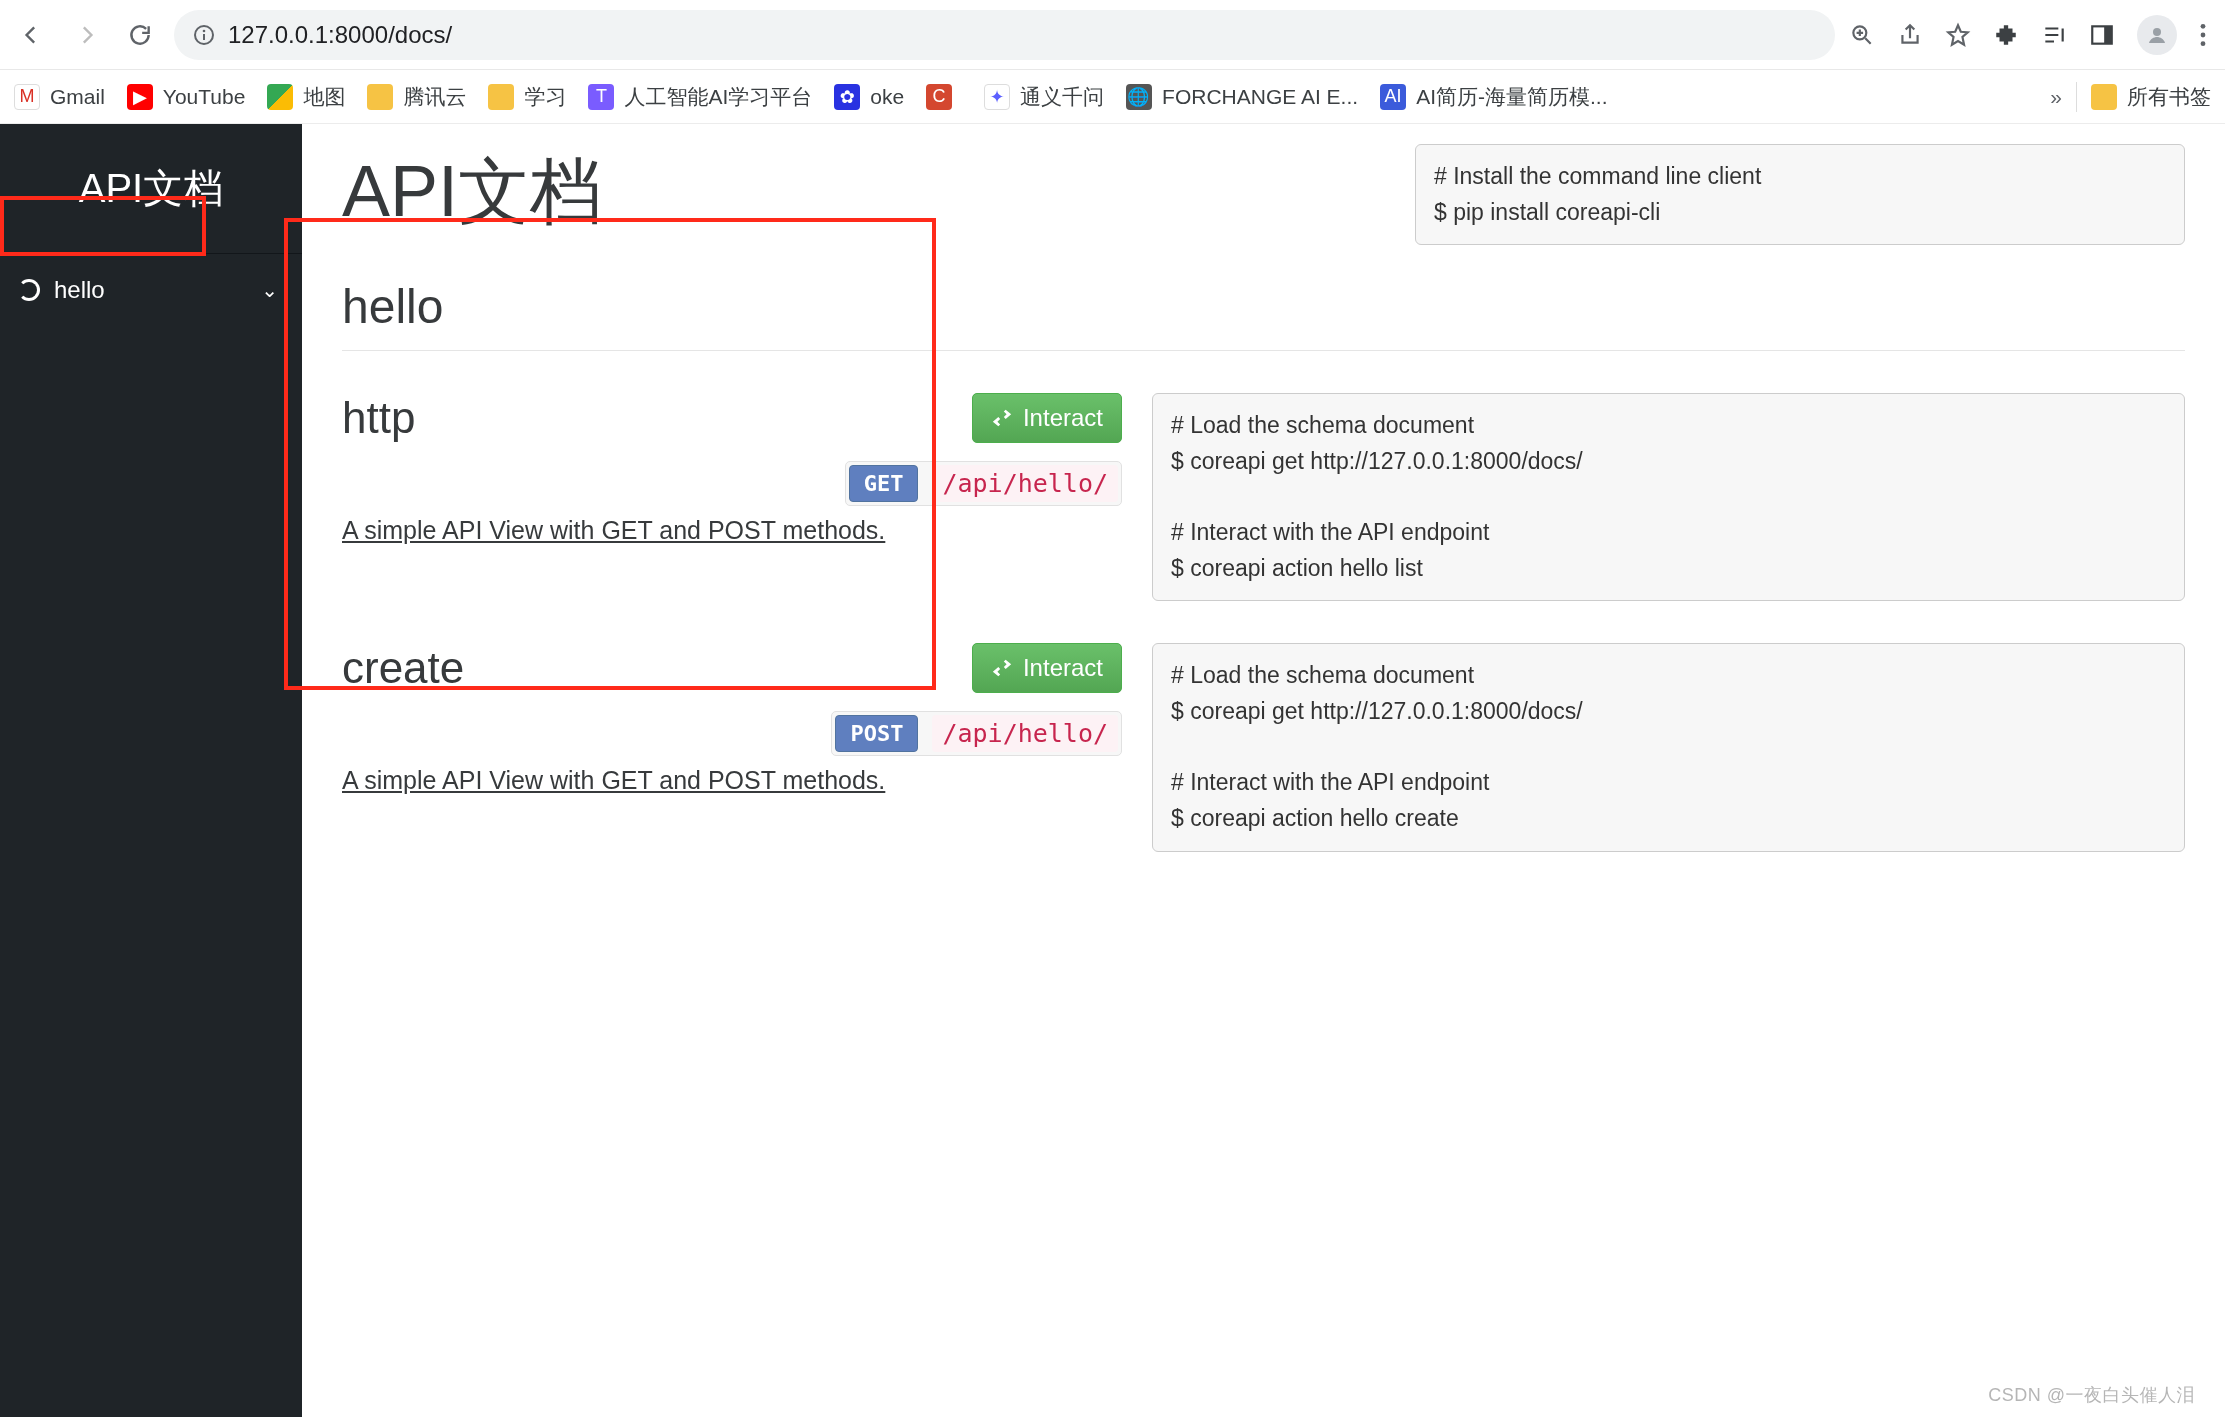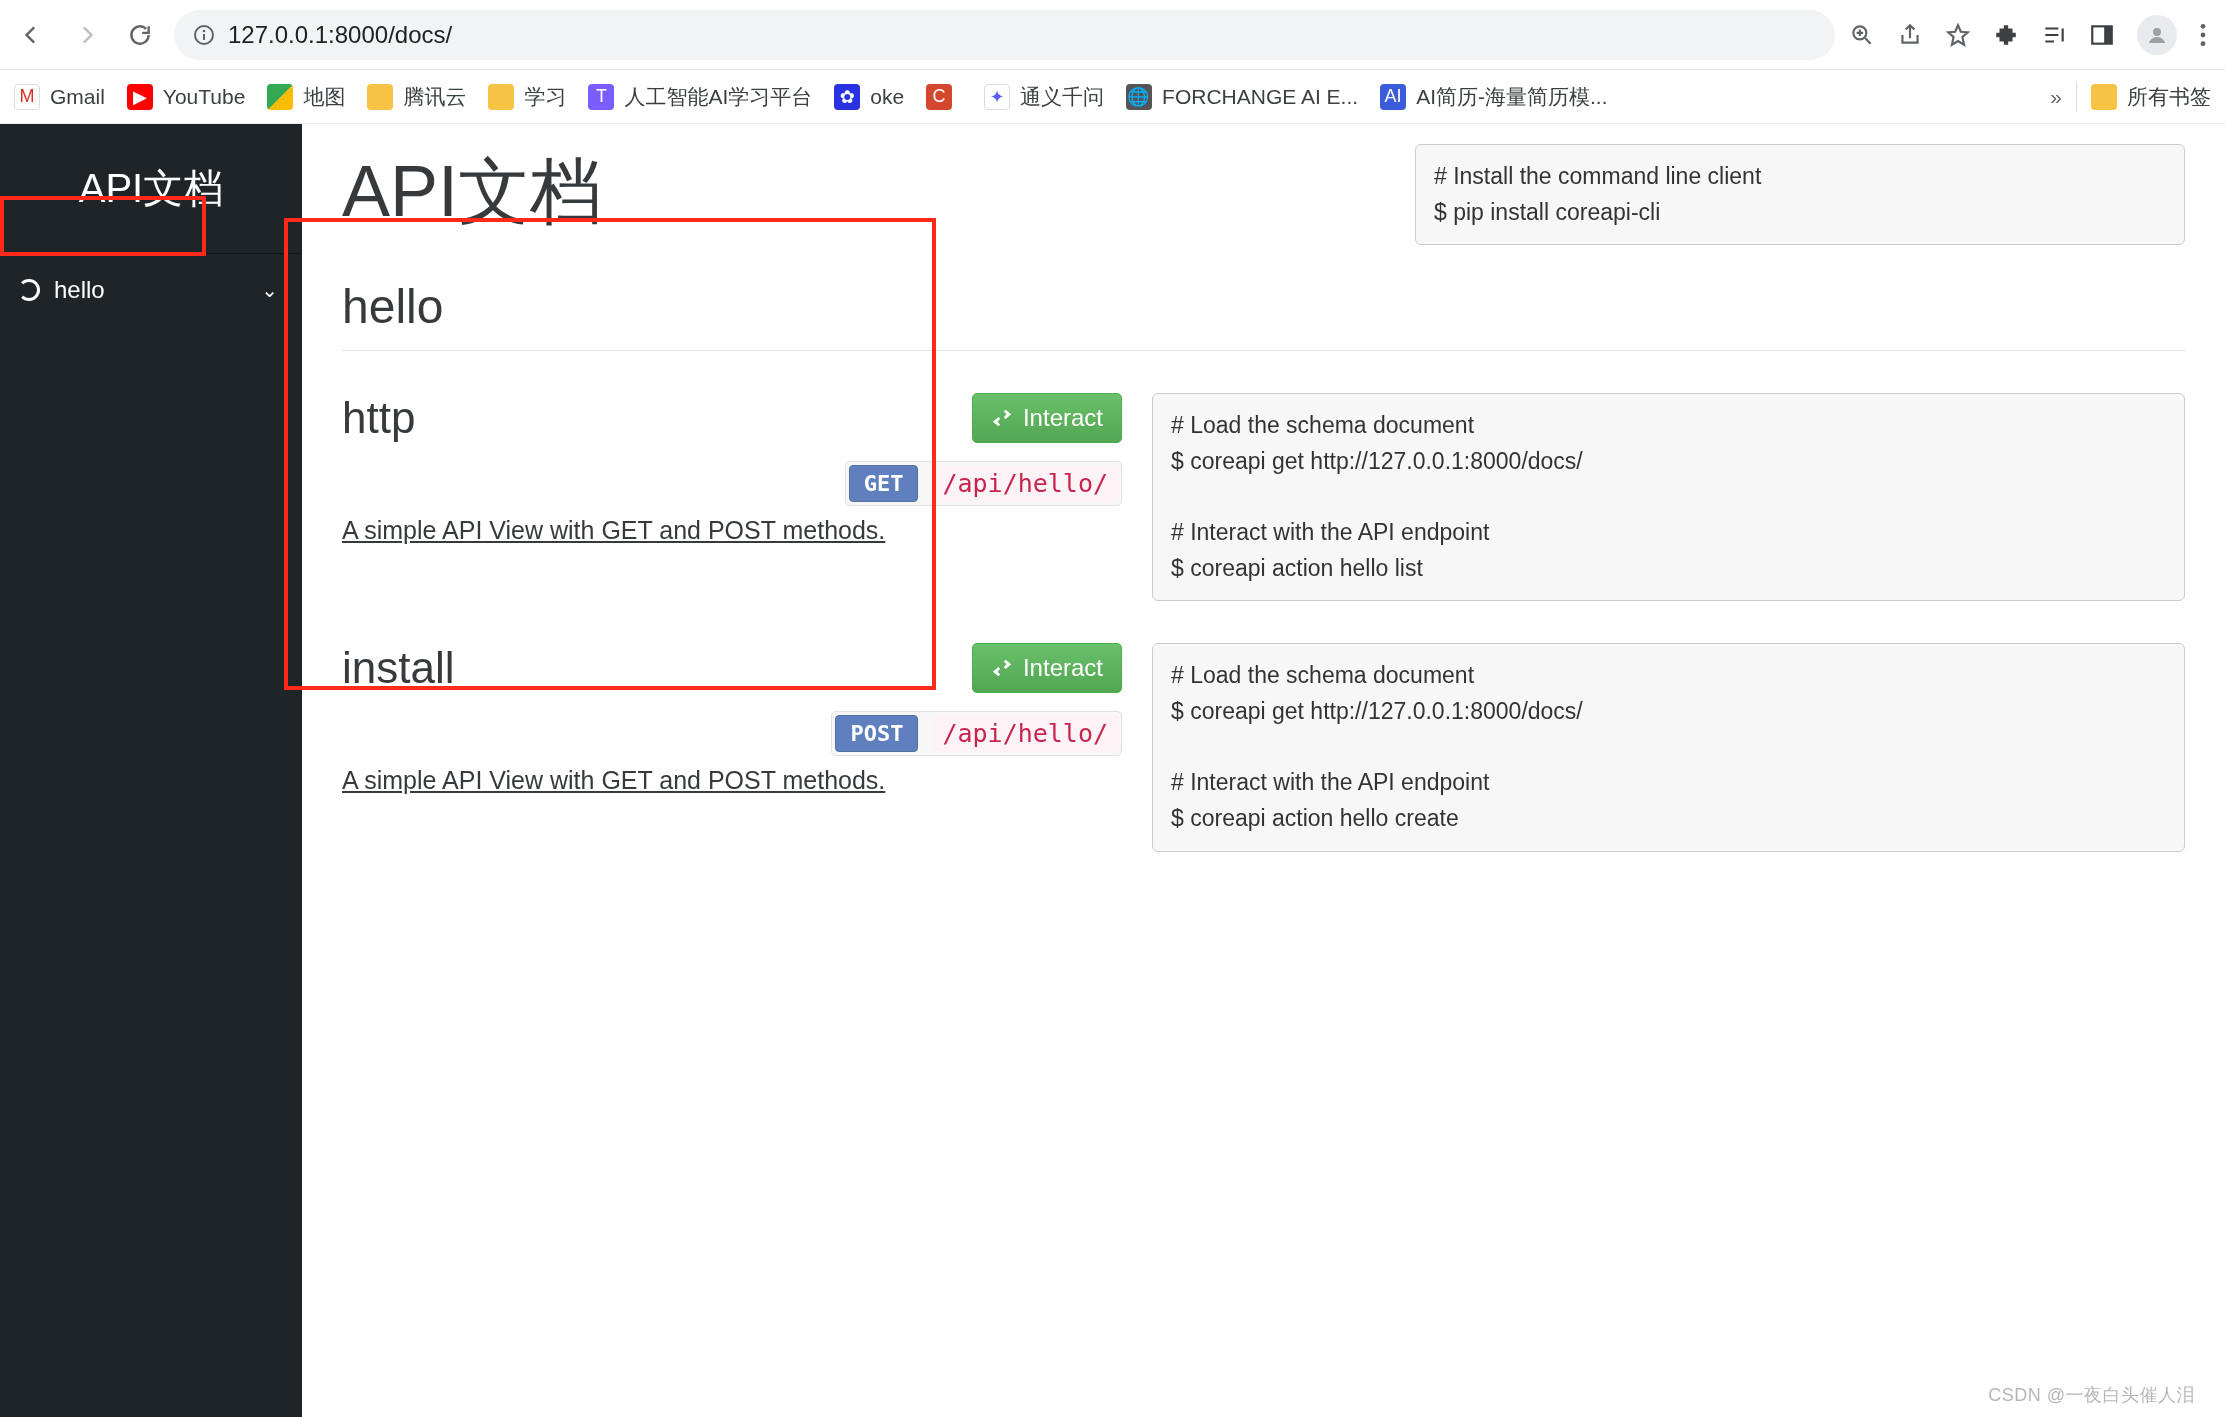--- a/index.html
+++ b/index.html
@@ -222,21 +222,21 @@
 $ coreapi get http://127.0.0.1:8000/docs/
 
 # Interact with the API endpoint
 $ coreapi action hello list</pre>
         </div>
       </div>
 
       <div class="endpoint">
         <div class="ep-left">
           <div class="ep-head">
-            <div class="ep-name">install</div>
+            <div class="ep-name">create</div>
             <button class="interact-btn">
               <svg width="22" height="20" viewBox="0 0 24 20">
                   <path fill="#fff" d="M3 6h14l-3-3 2-2 6 5-6 5-2-2 3-3H3zM21 14H7l3 3-2 2-6-5 6-5 2 2-3 3h14z"></path>
                 </svg>
               <span>Interact</span>
             </button>
           </div>
           <div class="pill-row">
             <span class="ep-path-wrap">
               <span class="method">POST</span>

